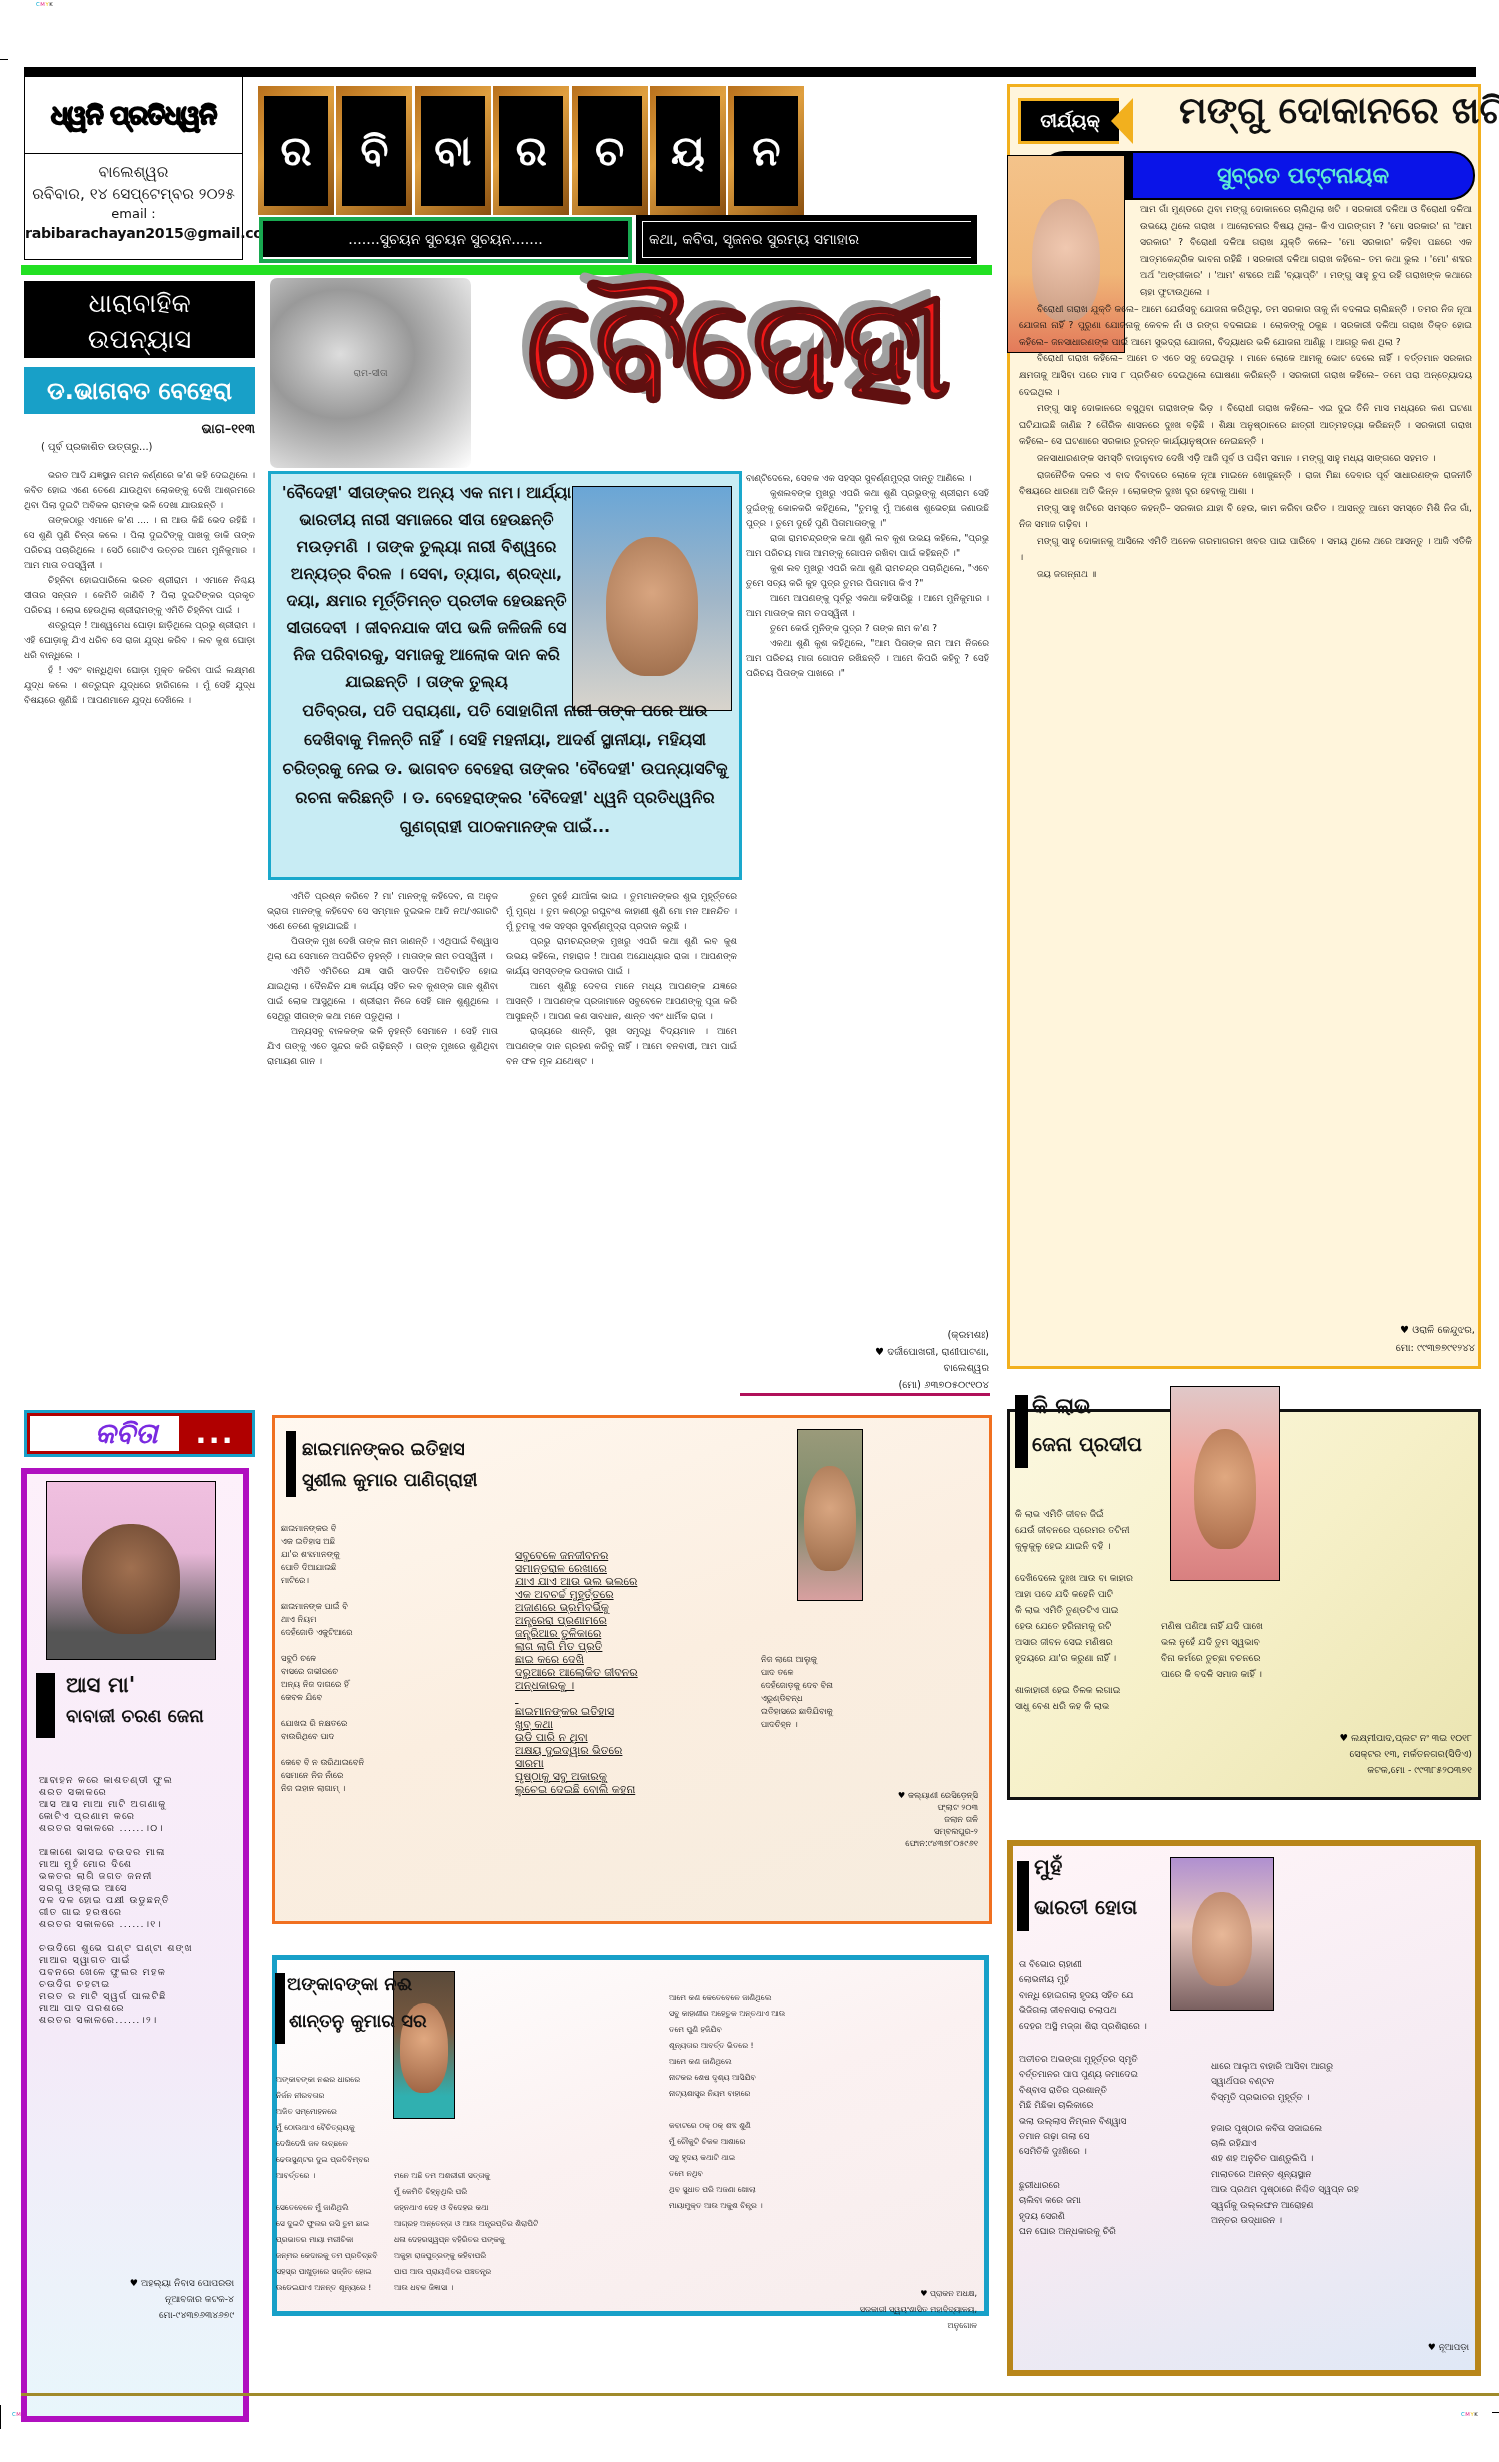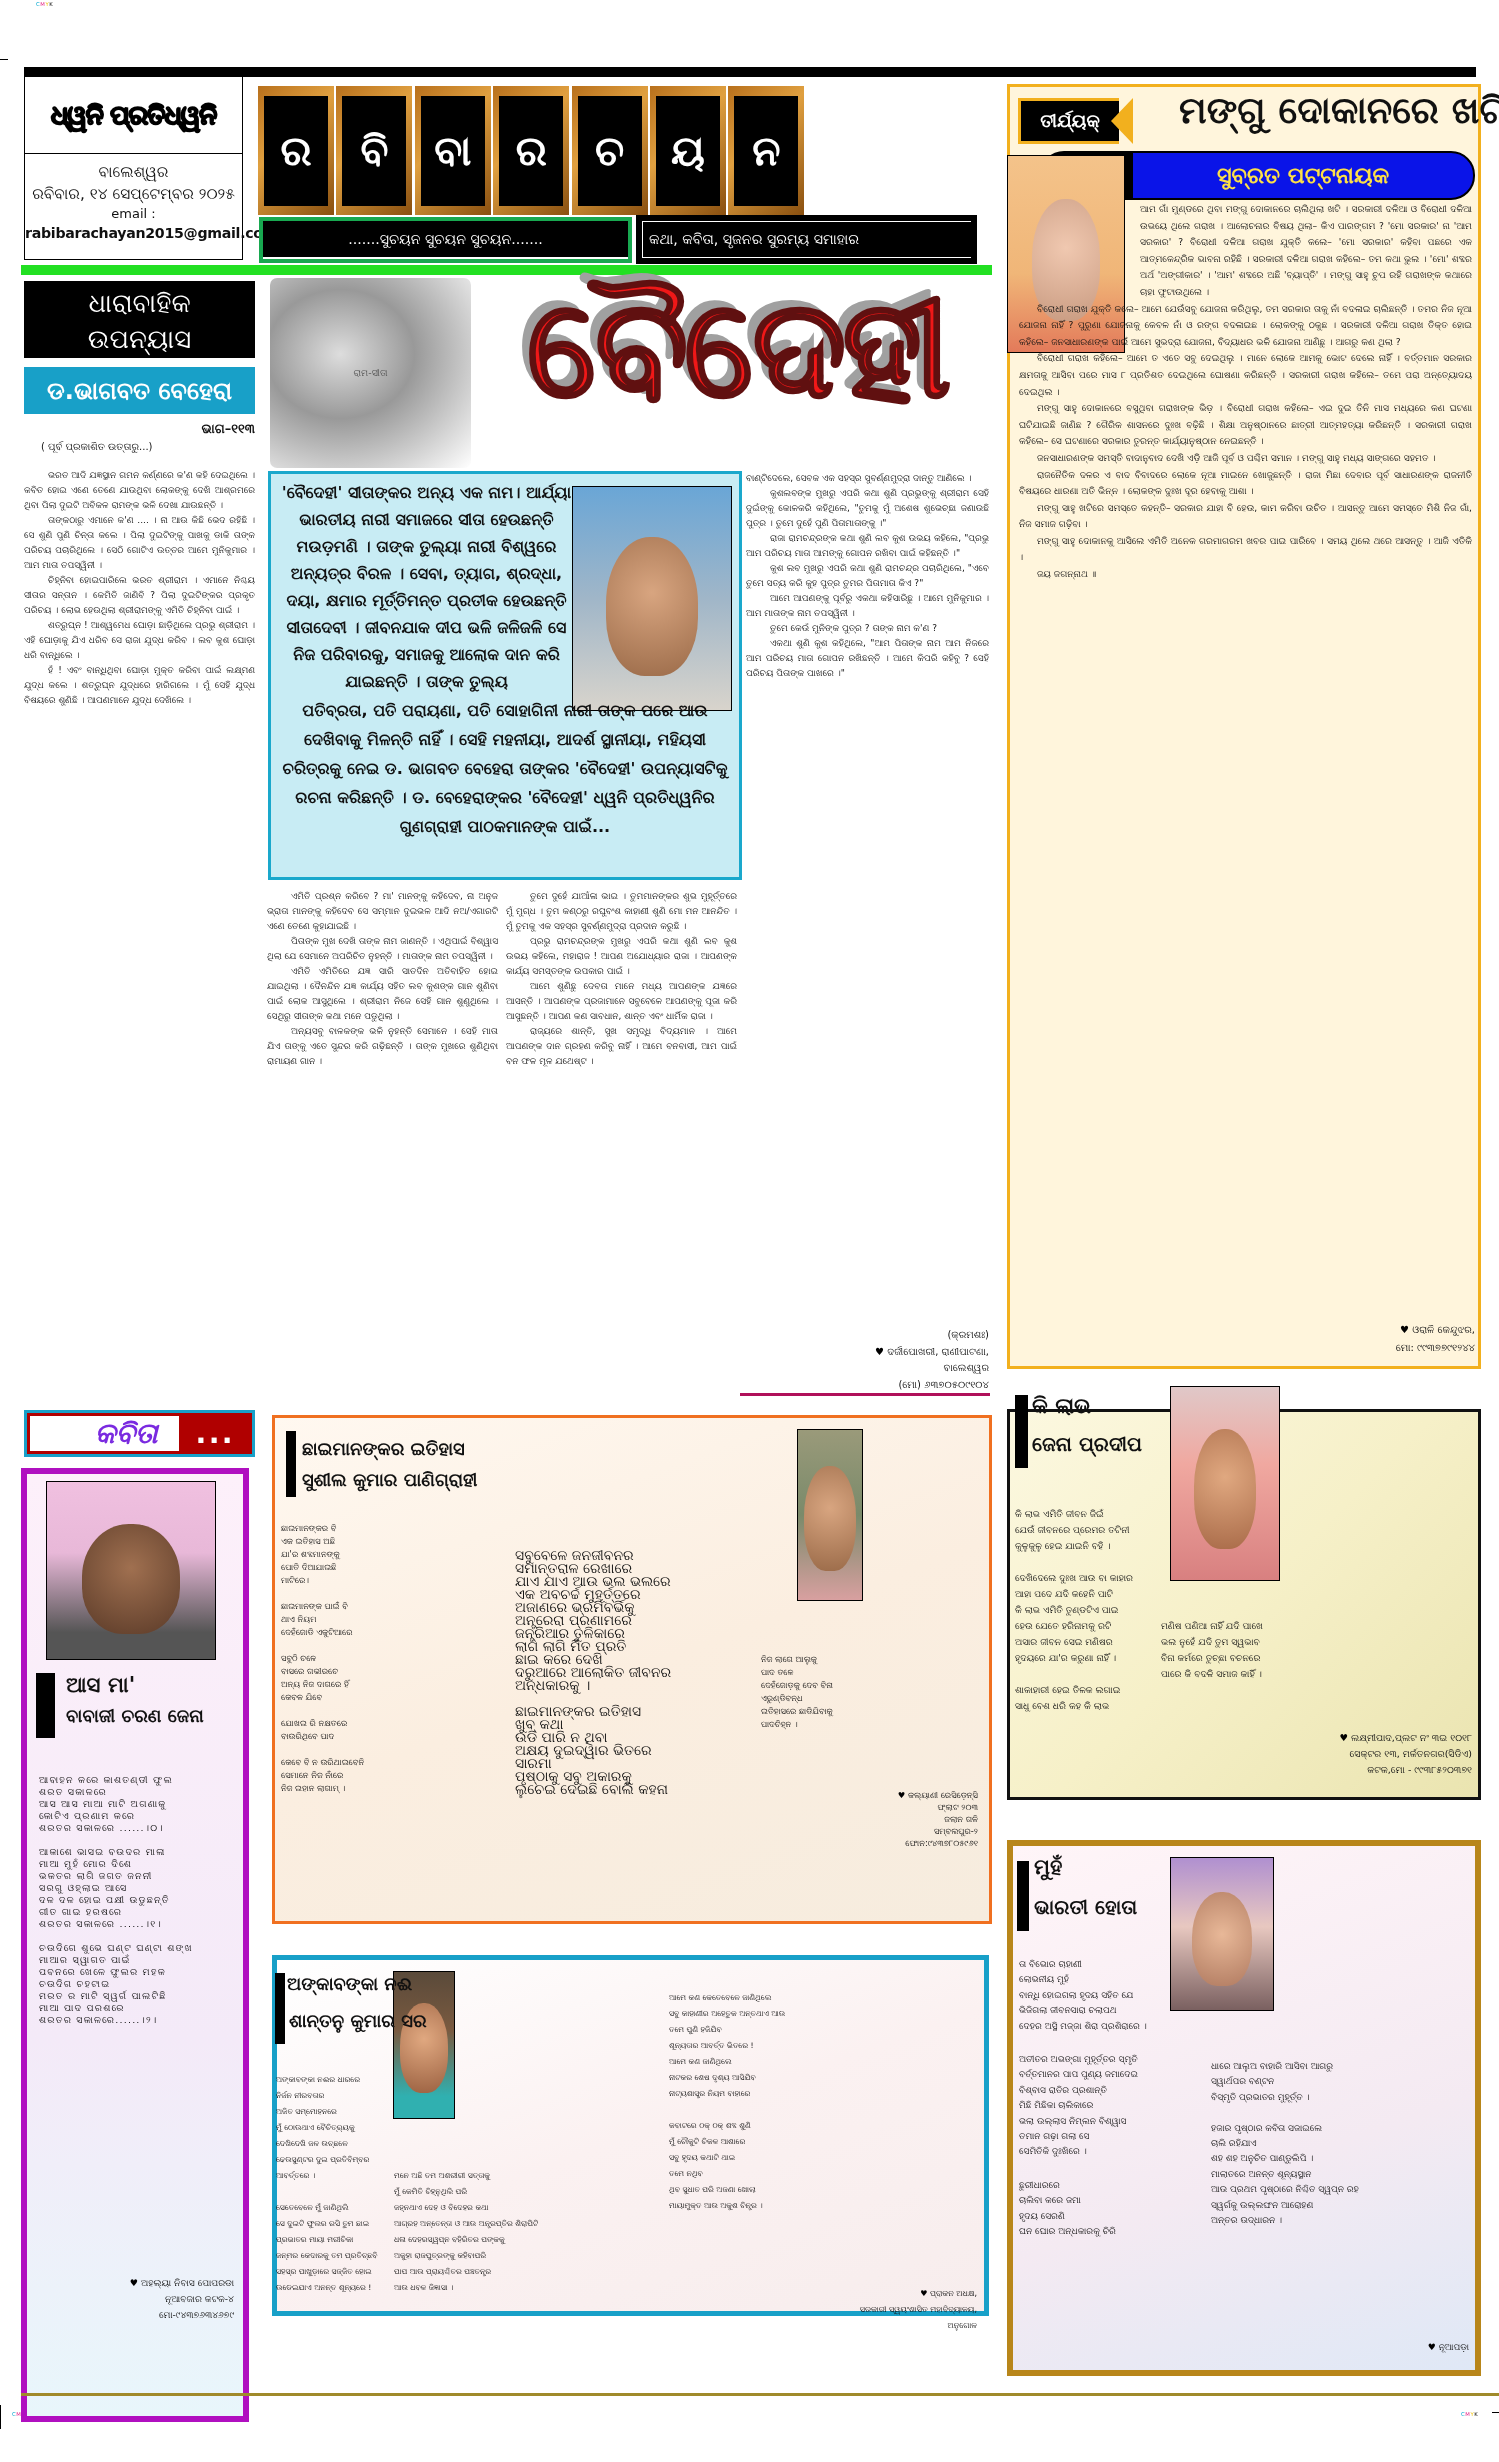--- a/index.html
+++ b/index.html
@@ -32,21 +32,21 @@
   .tagline-inner { width: 100%; height: 100%; background: #000; color: #fff; font-size: 14.2px; display: flex; align-items: center; justify-content: center; border-bottom: 2.4px double #fff; }
   .tagline2 { left: 636px; top: 215px; width: 341px; height: 49px; background: #000; padding: 6px; }
   .tagline2-inner { width: 100%; height: 100%; border: 1.8px solid #fff; border-right: none; color: #fff; font-size: 14.2px; display: flex; align-items: center; padding-left: 6px; white-space: nowrap; overflow: hidden; }
   .green-bar { left: 21.3px; top: 265px; width: 971px; height: 10px; background: #22e022; }
 
   
   .col-box { left: 1007px; top: 84px; width: 474px; height: 1285px; background: #fff5dc; border: 3.6px solid #f2b01e; }
   .col-tag { left: 1018px; top: 98px; width: 101px; height: 46px; background: #000; color: #fff; font-size: 18px; font-weight: bold; display: flex; align-items: center; justify-content: center; border: 3.6px solid #f2b01e; border-right: none; }
   .col-tag-arrow { left: 1111px; top: 98px; width: 0; height: 0; border-top: 23px solid transparent; border-bottom: 23px solid transparent; border-right: 22.5px solid #f2b01e; }
   .col-title { left: 1179px; top: 89px; width: 296px; font-size: 37px; font-weight: bold; white-space: nowrap; }
-  .col-author { left: 1131px; top: 151px; width: 344px; height: 49px; background: #0a14e8; border: 2.4px solid #000; border-radius: 0 24px 24px 0; color: #fde047; font-size: 22.5px; font-weight: bold; display: flex; align-items: center; justify-content: center; }
+  .col-author { left: 1131px; top: 151px; width: 344px; height: 49px; background: #0a14e8; border: 2.4px solid #000; border-radius: 0 24px 24px 0; color: #5eead4; font-size: 22.5px; font-weight: bold; display: flex; align-items: center; justify-content: center; }
   .col-author-left { left: 1040px; top: 151px; width: 95px; height: 49px; background: #000; border-radius: 24px 0 0 24px; }
   .photo { background: linear-gradient(180deg, #c9a57a, #8c6a4a 55%, #4d3a2a); border: 1.8px solid #000; display: flex; align-items: center; justify-content: center; overflow: hidden; }
   .photo .face { width: 58%; height: 62%; border-radius: 48% 48% 42% 42%; background: radial-gradient(circle at 50% 40%, #d8a580, #9a6a48); margin-top: 10%; }
   .col-photo { left: 1007px; top: 155px; width: 118px; height: 198px; background: linear-gradient(180deg, #f4c38a 0%, #f0b678 60%, #e37a5a 100%); }
   .col-text { left: 1019px; top: 201px; width: 453px; font-size: 9.2px; line-height: 16.6px; text-align: justify; }
   .col-text p { text-indent: 18px; }
   .col-text .indent-lead { padding-left: 113px; }
   .col-sign { left: 1303px; top: 1321px; width: 172px; text-align: right; font-size: 10px; line-height: 18px; }
 
   
@@ -302,21 +302,21 @@
     <div>ଅନ୍ୟ ନିଜ ଦାଗରେ ହିଁ</div>
     <div>କେବଳ ଯିବେ</div>
     <div>&nbsp;</div>
     <div>ଯୋଖଇ ରି ନକ୍ଷତରେ</div>
     <div>ବାଉରିଥିବେ ପାଦ</div>
     <div>&nbsp;</div>
     <div>କେବେ ବି ନ ଉରିଥାଇବେନି</div>
     <div>ସେମାନେ ନିଜ ନାଁରେ</div>
     <div>ନିଜ ଇହାନ ଲାଗାମ୍ ।</div>
 </div>
-<div class="abs poem-body" style="left:515px;top:1549px;width:160px;font-size:14px;line-height:13px;">
+<div class="abs poem-body" style="left:515px;top:1549px;width:160px;font-size:11px;line-height:13px;text-decoration:underline;">
   <div>ସବୁବେଳେ ଜନଜୀବନର</div>
     <div>ସମାନ୍ତରାଳ ରେଖାରେ</div>
     <div>ଯାଏ ଯାଏ ଆଉ ଭଲ ଭଲରେ</div>
     <div>ଏକ ଅବଚର୍ଚ୍ଚ ମୁହୂର୍ତ୍ତରେ</div>
     <div>ଅଜାଣରେ ଭ୍ରମିବର୍ଭିକୁ</div>
     <div>ଅନ୍ତ୍ରେରା ପ୍ରଣାମରେ</div>
     <div>ଜନ୍ତ୍ରିଆର ତୁଳିକାରେ</div>
     <div>ଲାଗ ଲାଗି ମିତ ପ୍ରତି</div>
     <div>ଛାଇ କରେ ଦେଖି</div>
     <div>ଦରୁଆରେ ଆଲୋକିତ ଜୀବନର</div>

